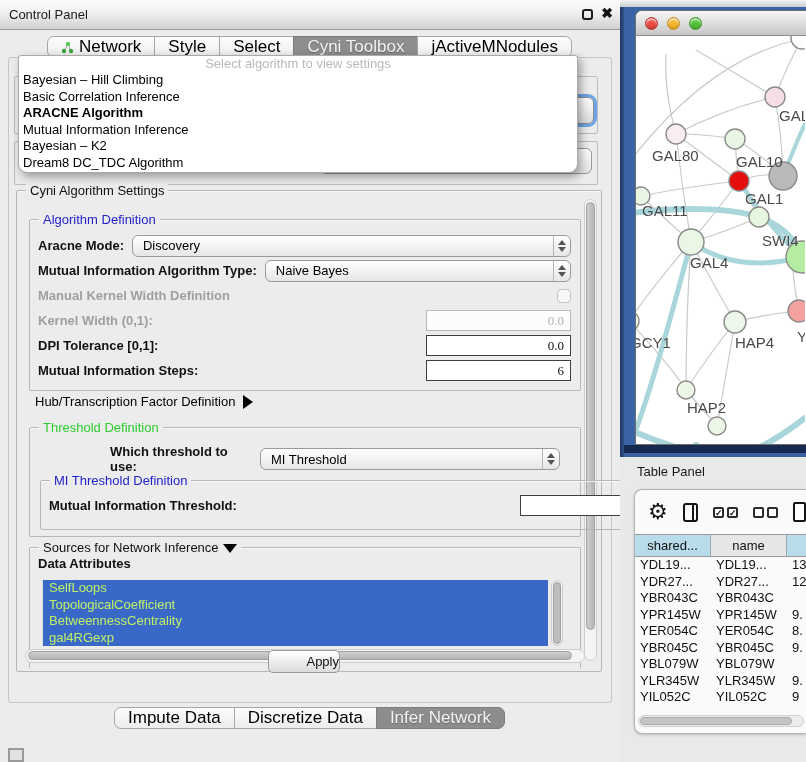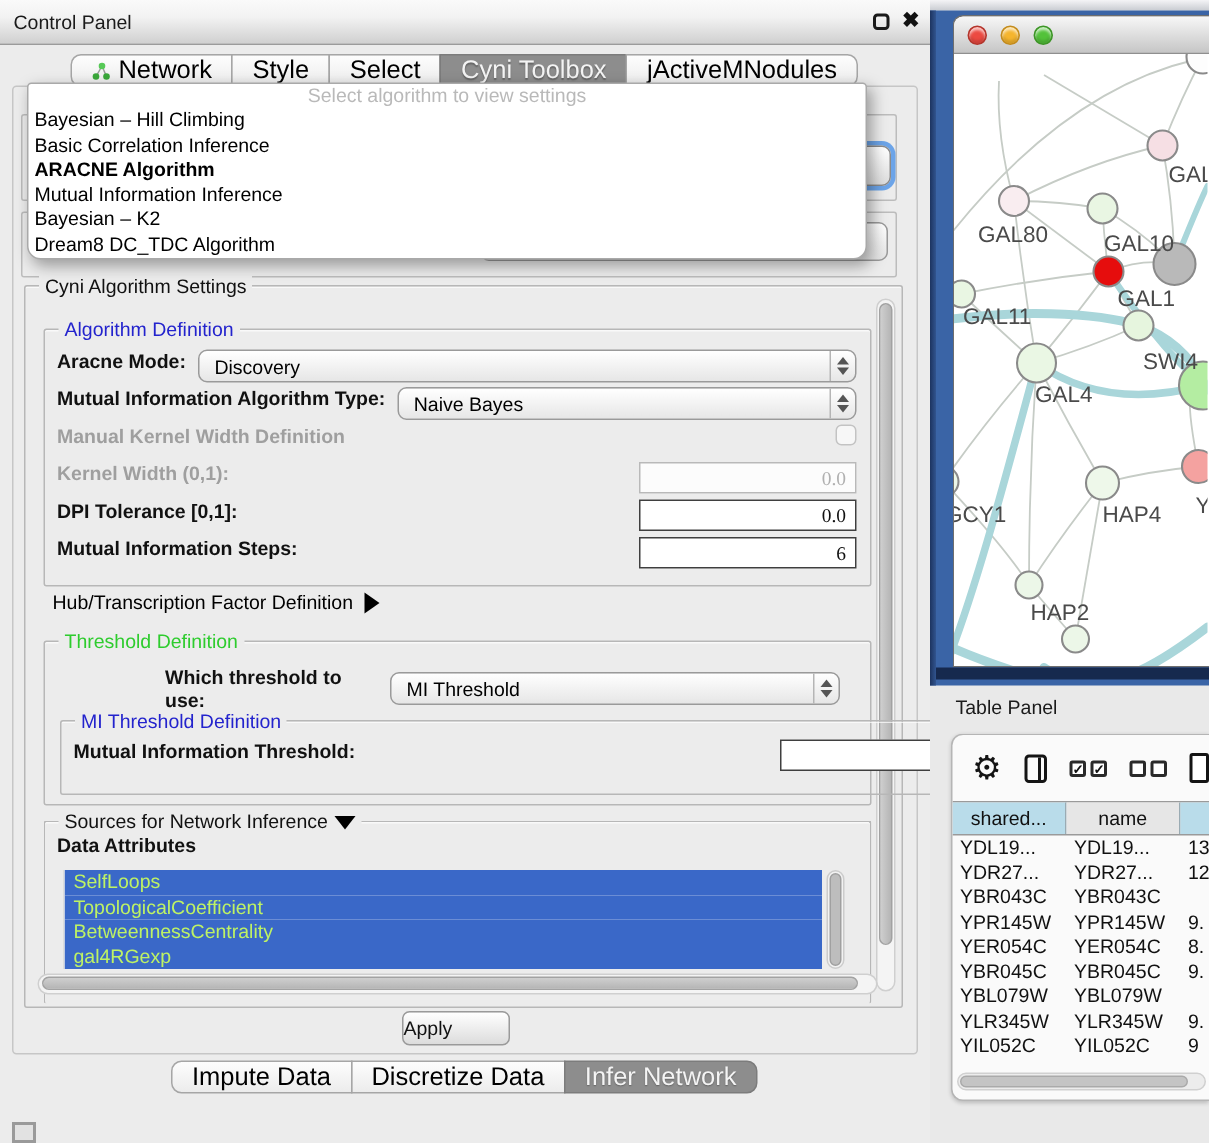--- a/index.html
+++ b/index.html
@@ -48,21 +48,21 @@
   .legend.green { color:#2ecc2e; }
 
   #settings { left:16px; top:190px; width:586px; height:482px; }
 
   .vsb { position:absolute; right:4px; top:8px; width:13px; height:462px; background:#f4f4f4;
     border:1px solid #cfcfcf; border-radius:7px; }
   .vsb .thumb { position:absolute; left:1px; top:2px; width:9px; height:428px;
     background:linear-gradient(90deg,#cfcfcf,#b5b5b5); border:1px solid #a2a2a2; border-radius:5px; }
 
   #algdef { left:12px; top:28px; width:552px; height:172px; padding:13px 9px 0 8px; }
-  .row { display:flex; height:25px; gap:8px; }
+  .row { display:flex; align-items:center; height:25px; gap:8px; }
   .lbl { font-size:13px; }
   .b { font-weight:bold; }
   .dis { color:#9f9f9f; }
   .combo { flex:1; height:22px; border:1px solid #9a9a9a; border-radius:6px;
     background:linear-gradient(#ffffff,#e6e6e6); display:flex; align-items:center; position:relative; }
   .combo .ctext { padding-left:10px; font-size:13px; color:#000; }
   .stepper { position:absolute; right:0; top:0; width:17px; height:20px; border-left:1px solid #b5b5b5;
     display:flex; flex-direction:column; align-items:center; justify-content:center; gap:2px; }
   .tri-up { width:0; height:0; border-left:4px solid transparent; border-right:4px solid transparent; border-bottom:5px solid #555; }
   .tri-dn { width:0; height:0; border-left:4px solid transparent; border-right:4px solid transparent; border-top:5px solid #555; }
@@ -84,22 +84,22 @@
   #sources { left:12px; top:356px; width:552px; height:122px; border-bottom:none; }
   .da-label { position:absolute; left:8px; top:8px; font-weight:bold; font-size:13px; }
   .attr-list { position:absolute; left:12px; top:32px; width:506px; height:66px; background:#fff; overflow:hidden;
     border-left:1px solid #ddd; }
   .attr { height:16.5px; line-height:16.5px; padding-left:6px; background:#3a68c8; color:#bef264; font-size:13px; }
   .list-vsb { position:absolute; left:521px; top:32px; width:12px; height:66px; background:#f2f2f2; border:1px solid #ccc; border-radius:6px; }
   .list-vsb .thumb { position:absolute; left:1px; top:1px; width:8px; height:62px; background:#bdbdbd; border:1px solid #a0a0a0; border-radius:4px; }
   .hsb { position:absolute; left:8px; top:458px; width:560px; height:14px; background:#f4f4f4; border:1px solid #cfcfcf; border-radius:7px; }
   .hsb .thumb { position:absolute; left:2px; top:1px; width:544px; height:9px; background:linear-gradient(#cfcfcf,#b5b5b5); border:1px solid #a2a2a2; border-radius:5px; }
 
-  .apply-btn { position:absolute; left:268px; top:674px; width:72px; height:23px; border:1px solid #9a9a9a;
-    border-radius:5px; background:linear-gradient(#ffffff,#dcdcdc); text-align:left; line-height:21px; font-size:13px; }
+  .apply-btn { position:absolute; left:268px; top:650px; width:72px; height:23px; border:1px solid #9a9a9a;
+    border-radius:5px; background:linear-gradient(#ffffff,#dcdcdc); text-align:right; line-height:21px; font-size:13px; }
 
   .tabbar.bottom { top:707px; }
 
   .mini-square { position:absolute; left:8px; top:748px; width:16px; height:14px; border:2px solid #9a9a9a; background:#e2e2e2; }
 
   
   #right-area { position:absolute; left:620px; top:0; width:186px; height:762px; background:#e9e9e9; }
   .top-strip { position:absolute; left:0; top:0; width:186px; height:7px; background:linear-gradient(#f4f4f6,#c9ccd2); }
   .blue-panel { position:absolute; left:0; top:7px; width:186px; height:450px; background:#3a64a6; }
   .blue-panel .edge-l { position:absolute; left:0; top:0; width:4px; height:450px; background:linear-gradient(90deg,#1d3460,#31548f); }

